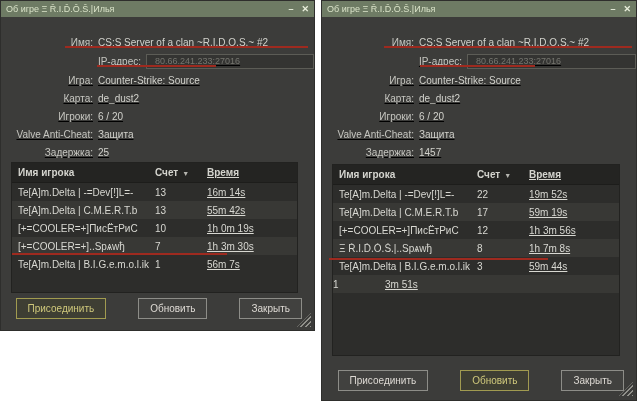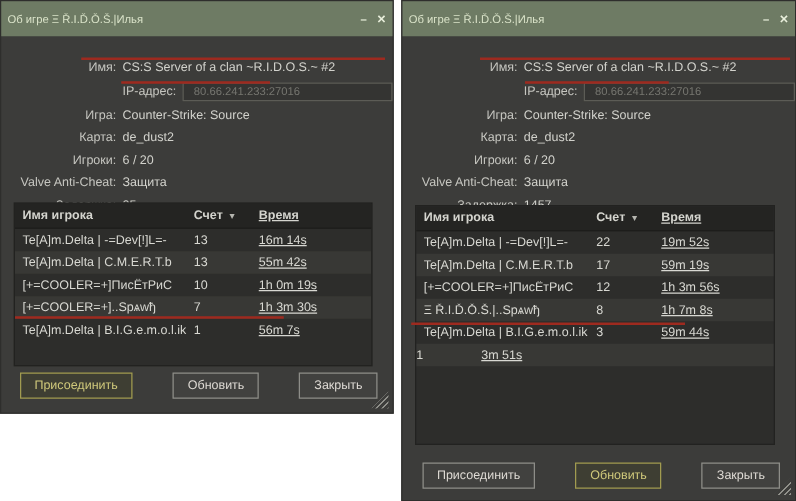--- a/index.html
+++ b/index.html
@@ -11,29 +11,29 @@
     position:relative; overflow:hidden;
   }
   .window {
     position:absolute; background:#3c3c3a;
     border:1px solid #2e2e2c;
   }
   #win-left  { left:0px;   top:0px; width:315px; height:331px; }
   #win-right { left:321px; top:0px; width:316px; height:401px; }
 
   .titlebar {
-    height:28px; background:#6e7b64;
+    height:16px; background:#6e7b64;
     display:flex; align-items:center;
     padding:0 5px; color:#d9e2c8; font-size:9px; line-height:13px;
   }
   .titlebar .title { flex:1; white-space:nowrap; overflow:hidden; }
   .tb-btn { margin-left:8px; font-size:9px; font-weight:bold; color:#e9efdc; cursor:default; }
 
   .fields { margin-top:16px; }
-  .frow { display:flex; align-items:center; height:18px; font-size:10px; }
+  .frow { display:flex; align-items:center; height:18px; font-size:10px;text-decoration:underline; }
   .frow.ip { height:20px;margin-left:48px; }
   .flabel { width:92px; text-align:right; color:#c6c6c0; flex:none; }
   .fvalue { margin-left:5px; color:#d2d2cc; white-space:nowrap; }
   .ip-input {
     margin-left:5px; width:198px; height:15px;
     background:#343432; border:1px solid #5c5c56;
     color:#75756f; font-size:9px; padding:0 8px;
     font-family:"Liberation Sans", sans-serif;
   }
 

